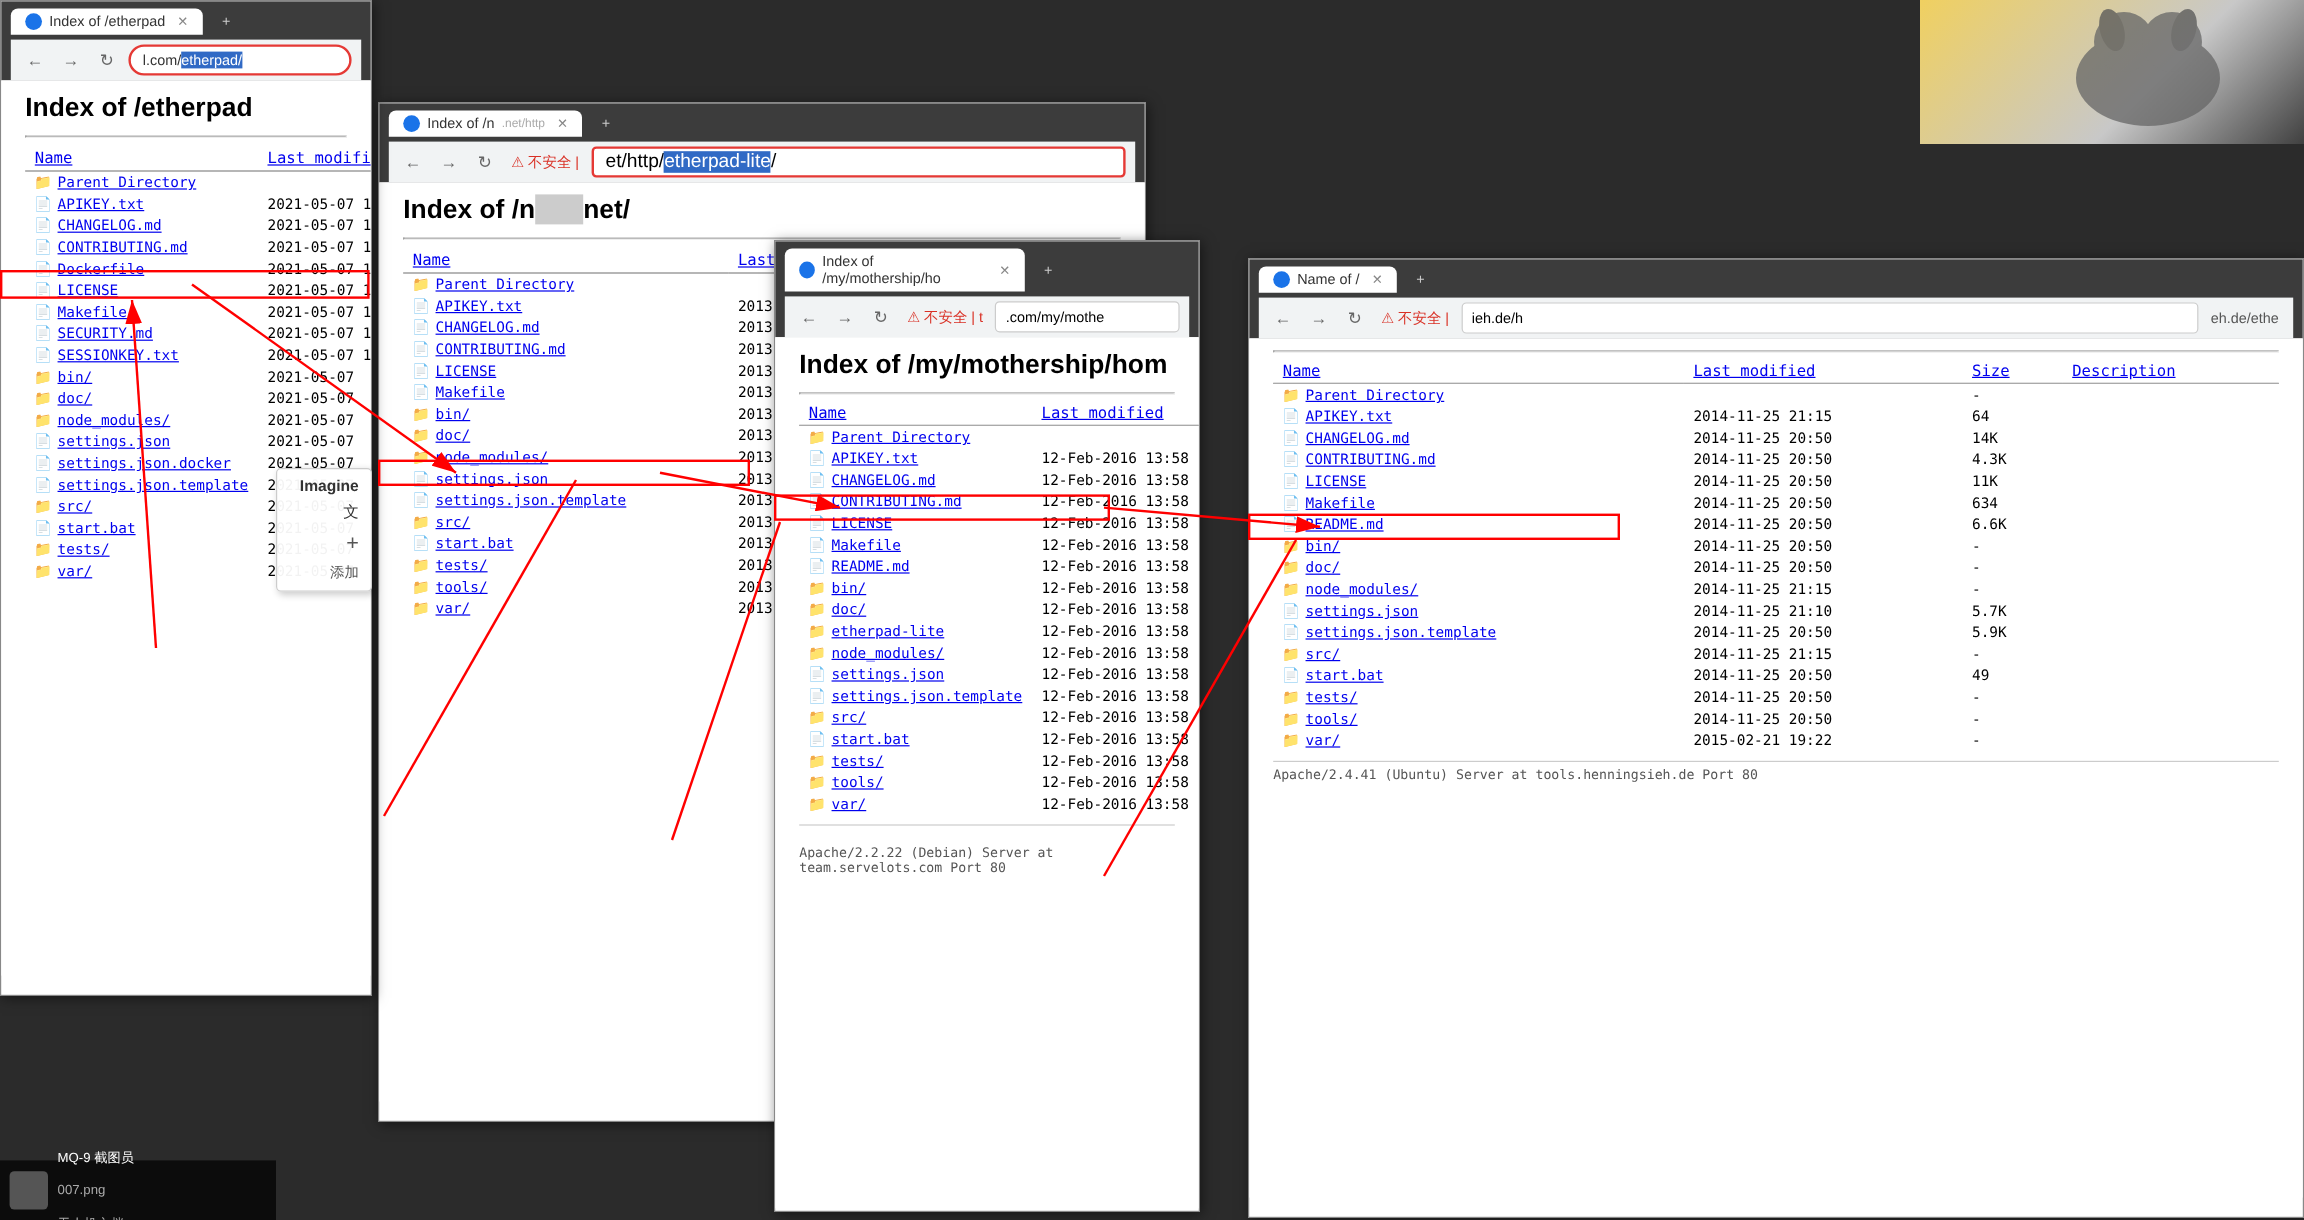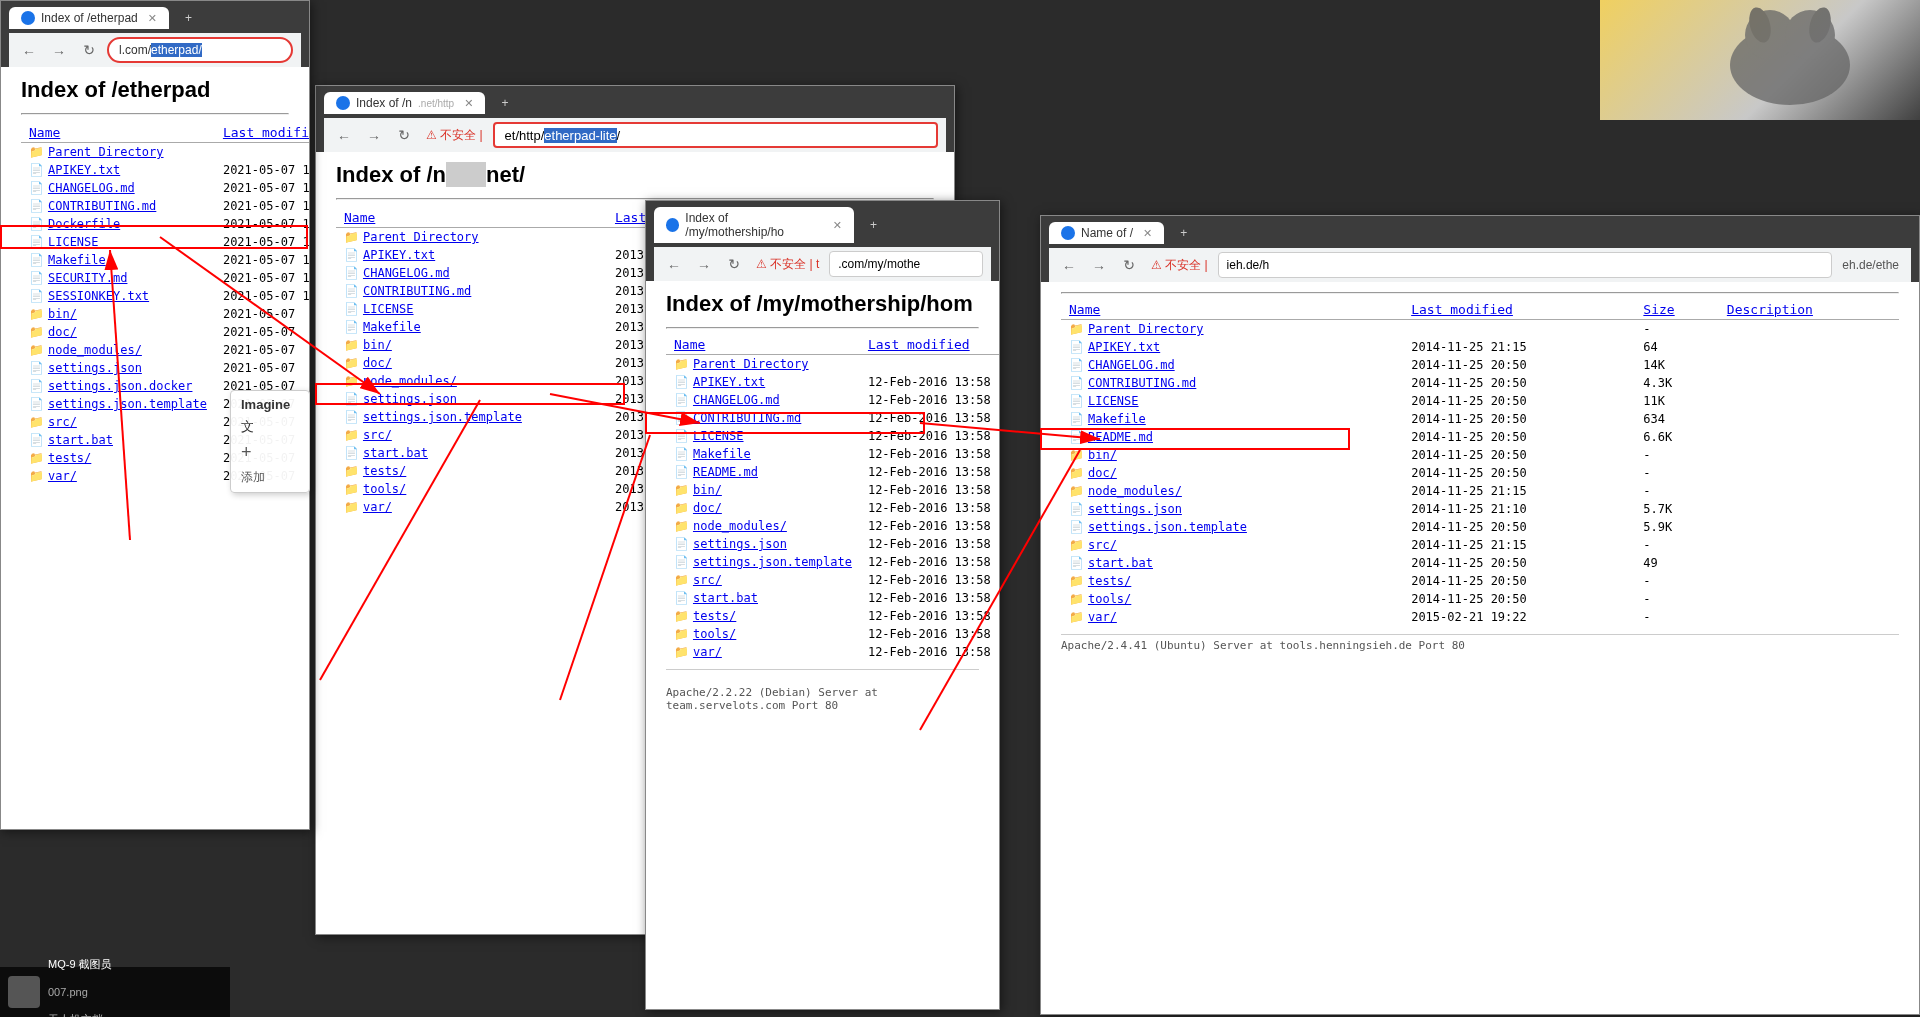--- a/index.html
+++ b/index.html
@@ -152,21 +152,21 @@
       background: rgba(255,255,255,0.95);
       border: 1px solid #ccc;
       border-radius: 4px;
       padding: 6px 10px;
       font-size: 13px;
       color: #333;
       box-shadow: 2px 2px 6px rgba(0,0,0,0.2);
       z-index: 500;
       display: flex;
       flex-direction: column;
-      align-items: flex-start;
+      align-items: flex-end;
       gap: 6px;
     }
 
     .imagine-btn .imagine-text { font-weight: bold; }
     .imagine-btn .plus-icon { font-size: 18px; color: #555; }
     .imagine-btn .add-label { font-size: 12px; color: #555; }
 
     
     .pokemon-img {
       position: absolute;
@@ -310,21 +310,21 @@
       <div class="tab" style="background:none;width:28px;">
         <span>+</span>
       </div>
     </div>
     <div class="nav-bar">
       <button class="nav-btn">←</button>
       <button class="nav-btn">→</button>
       <button class="nav-btn">↻</button>
       <span style="font-size:12px;color:#d93025;margin:0 4px;">⚠ 不安全 |</span>
       <div style="flex:1;position:relative;">
-        <div style="border:2px solid #e53935;border-radius:4px;padding:2px 10px;font-size:13px;background:#fff;height:26px;display:flex;align-items:center;">
+        <div style="border:2px solid #e53935;border-radius:4px;padding:2px 10px;font-size:16px;background:#fff;height:26px;display:flex;align-items:center;">
           <span>et/http/</span>
             <span style="background:#316AC5;color:#fff;">etherpad-lite</span>
             <span>/</span>
         </div>
       </div>
     </div>
   </div>
   <div class="dir-content" style="height:calc(100% - 82px);overflow:hidden;">
     <div class="dir-title">Index of /n<span style="background:#ccc;padding:0 20px;"></span>net/</div>
     <hr style="margin-bottom:8px;">
@@ -523,20 +523,26 @@
         <tr>
           <td><span class="file-icon">📁</span><a>bin/</a></td>
           <td>12-Feb-2016 13:58</td>
             <td>-</td>
             <td></td>
         </tr>
         <tr>
           <td><span class="file-icon">📁</span><a>doc/</a></td>
           <td>12-Feb-2016 13:58</td>
             <td>-</td>
+            <td></td>
+        </tr>
+        <tr>
+          <td><span class="file-icon">📁</span><a>etherpad-lite</a></td>
+          <td>12-Feb-2016 13:58</td>
+            <td>1.7K</td>
             <td></td>
         </tr>
         <tr>
           <td><span class="file-icon">📁</span><a>node_modules/</a></td>
           <td>12-Feb-2016 13:58</td>
             <td>-</td>
             <td></td>
         </tr>
         <tr>
           <td><span class="file-icon">📄</span><a>settings.json</a></td>

